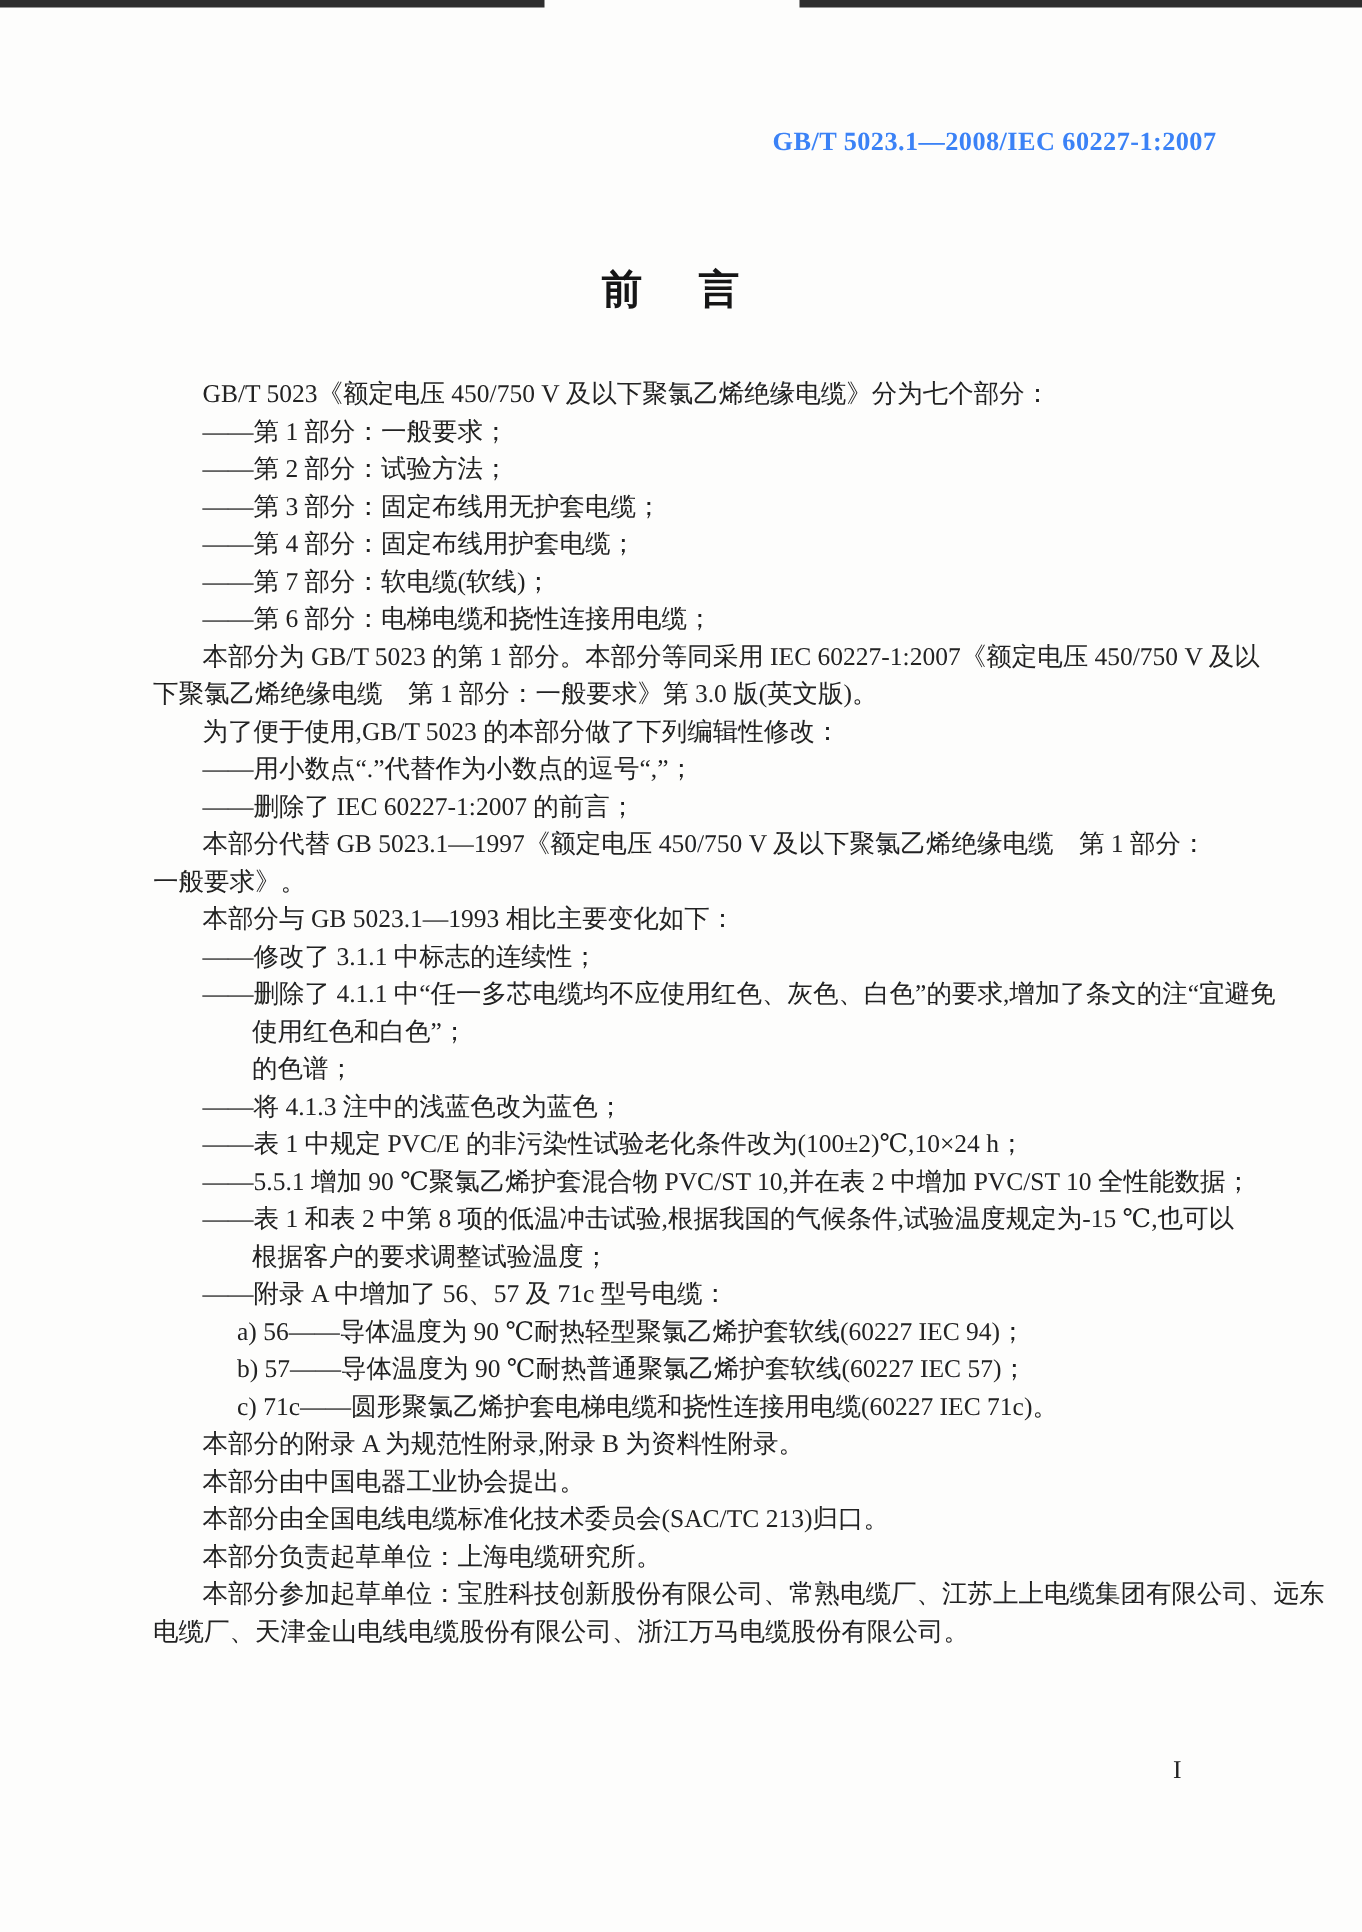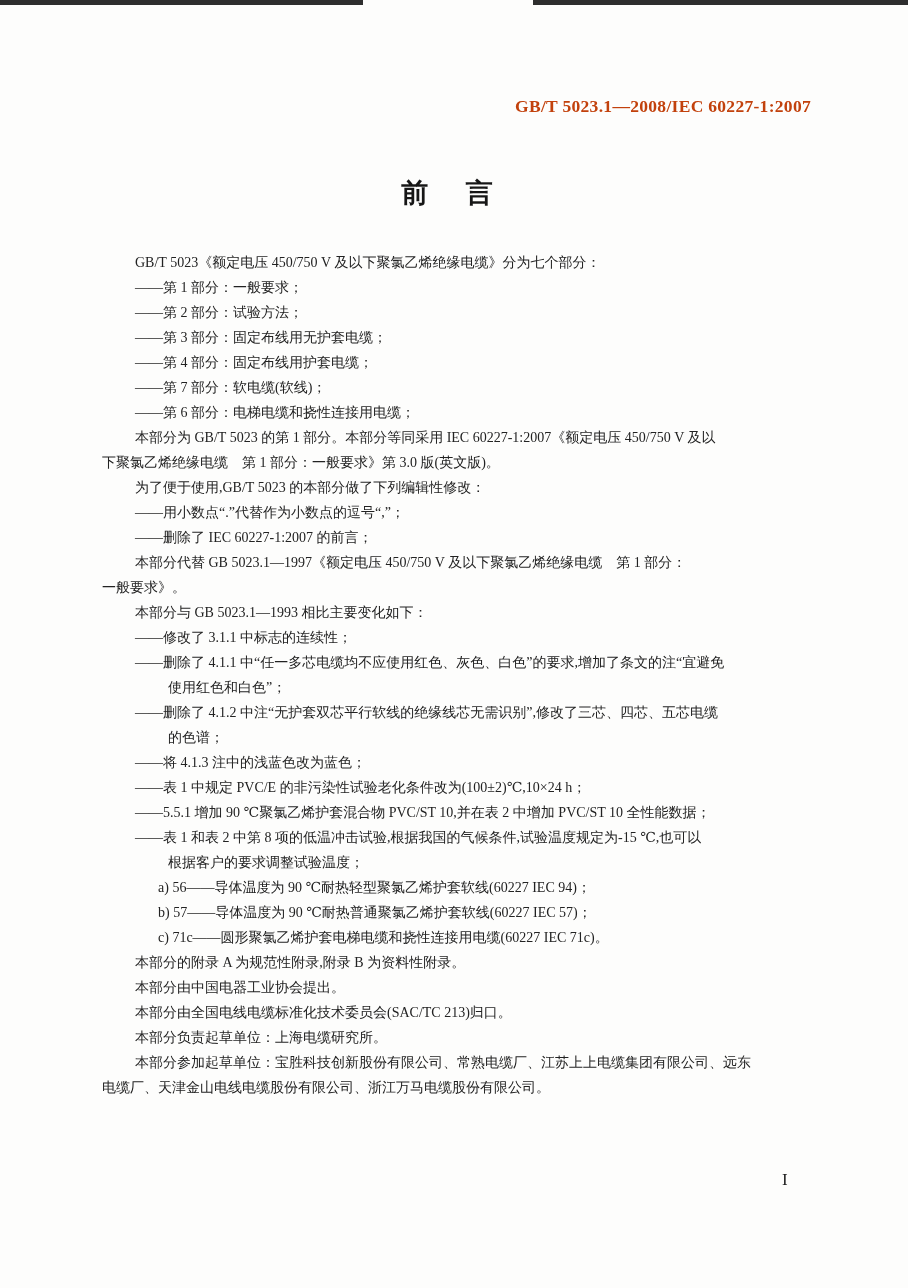--- a/index.html
+++ b/index.html
@@ -13,39 +13,39 @@
   }
   .page{position:absolute;inset:0;}
 
   
   .top-bar{position:absolute;top:0;height:5px;background:#2e2e2e;}
   .top-bar.left{left:0;width:363px;}
   .top-bar.right{left:533px;width:375px;}
 
   
   .std-code{
-    position:absolute;top:96px;right:97px;
+    position:absolute;top:84px;right:97px;
     font-size:17.5px;font-weight:bold;letter-spacing:.3px;
-    color:#c2410c;white-space:nowrap;
+    color:#3b82f6;white-space:nowrap;
   }
 
   
   .fw-title{
     position:absolute;top:175px;left:0;width:908px;
     text-align:center;transform:translateX(-7px);
     font-family:"Liberation Sans","DejaVu Sans",sans-serif;
     font-size:27px;font-weight:bold;color:#161616;
   }
   .fw-title .t{display:inline-block;}
   .fw-title .t+.t{margin-left:30px;}
 
   
   .fw-body{
     position:absolute;top:250px;left:102px;width:714px;
-    font-size:14px;color:#222;
+    font-size:17px;color:#222;
   }
   .fw-body .line{
     height:25px;line-height:25px;
     white-space:nowrap;
   }
   .fw-body .line.para {padding-left:33px;}
   .fw-body .line.flush{padding-left:0;}
   .fw-body .line.hang {padding-left:66px;}
   .fw-body .line.list {padding-left:56px;}
 
@@ -81,27 +81,27 @@
       <div class="line flush">下聚氯乙烯绝缘电缆　第 1 部分：一般要求》第 3.0 版(英文版)。</div>
       <div class="line para">为了便于使用,GB/T 5023 的本部分做了下列编辑性修改：</div>
       <div class="line para">——用小数点“.”代替作为小数点的逗号“,”；</div>
       <div class="line para">——删除了 IEC 60227-1:2007 的前言；</div>
       <div class="line para">本部分代替 GB 5023.1—1997《额定电压 450/750 V 及以下聚氯乙烯绝缘电缆　第 1 部分：</div>
       <div class="line flush">一般要求》。</div>
       <div class="line para">本部分与 GB 5023.1—1993 相比主要变化如下：</div>
       <div class="line para">——修改了 3.1.1 中标志的连续性；</div>
       <div class="line para">——删除了 4.1.1 中“任一多芯电缆均不应使用红色、灰色、白色”的要求,增加了条文的注“宜避免</div>
       <div class="line hang">使用红色和白色”；</div>
-      <div class="line para">——删除了 4.1.2 中注“无护套双芯平行软线的绝缘线芯无需识别”,修改了三芯、四芯、五芯电缆</div>
       <div class="line hang">的色谱；</div>
       <div class="line para">——将 4.1.3 注中的浅蓝色改为蓝色；</div>
       <div class="line para">——表 1 中规定 PVC/E 的非污染性试验老化条件改为(100±2)℃,10×24 h；</div>
       <div class="line para">——5.5.1 增加 90 ℃聚氯乙烯护套混合物 PVC/ST 10,并在表 2 中增加 PVC/ST 10 全性能数据；</div>
       <div class="line para">——表 1 和表 2 中第 8 项的低温冲击试验,根据我国的气候条件,试验温度规定为-15 ℃,也可以</div>
       <div class="line hang">根据客户的要求调整试验温度；</div>
+      <div class="line para">——附录 A 中增加了 56、57 及 71c 型号电缆：</div>
       <div class="line list">a)   56——导体温度为 90 ℃耐热轻型聚氯乙烯护套软线(60227 IEC 94)；</div>
       <div class="line list">b)   57——导体温度为 90 ℃耐热普通聚氯乙烯护套软线(60227 IEC 57)；</div>
       <div class="line list">c)   71c——圆形聚氯乙烯护套电梯电缆和挠性连接用电缆(60227 IEC 71c)。</div>
       <div class="line para">本部分的附录 A 为规范性附录,附录 B 为资料性附录。</div>
       <div class="line para">本部分由中国电器工业协会提出。</div>
       <div class="line para">本部分由全国电线电缆标准化技术委员会(SAC/TC 213)归口。</div>
       <div class="line para">本部分负责起草单位：上海电缆研究所。</div>
       <div class="line para">本部分参加起草单位：宝胜科技创新股份有限公司、常熟电缆厂、江苏上上电缆集团有限公司、远东</div>
       <div class="line flush">电缆厂、天津金山电线电缆股份有限公司、浙江万马电缆股份有限公司。</div>
     </div>

